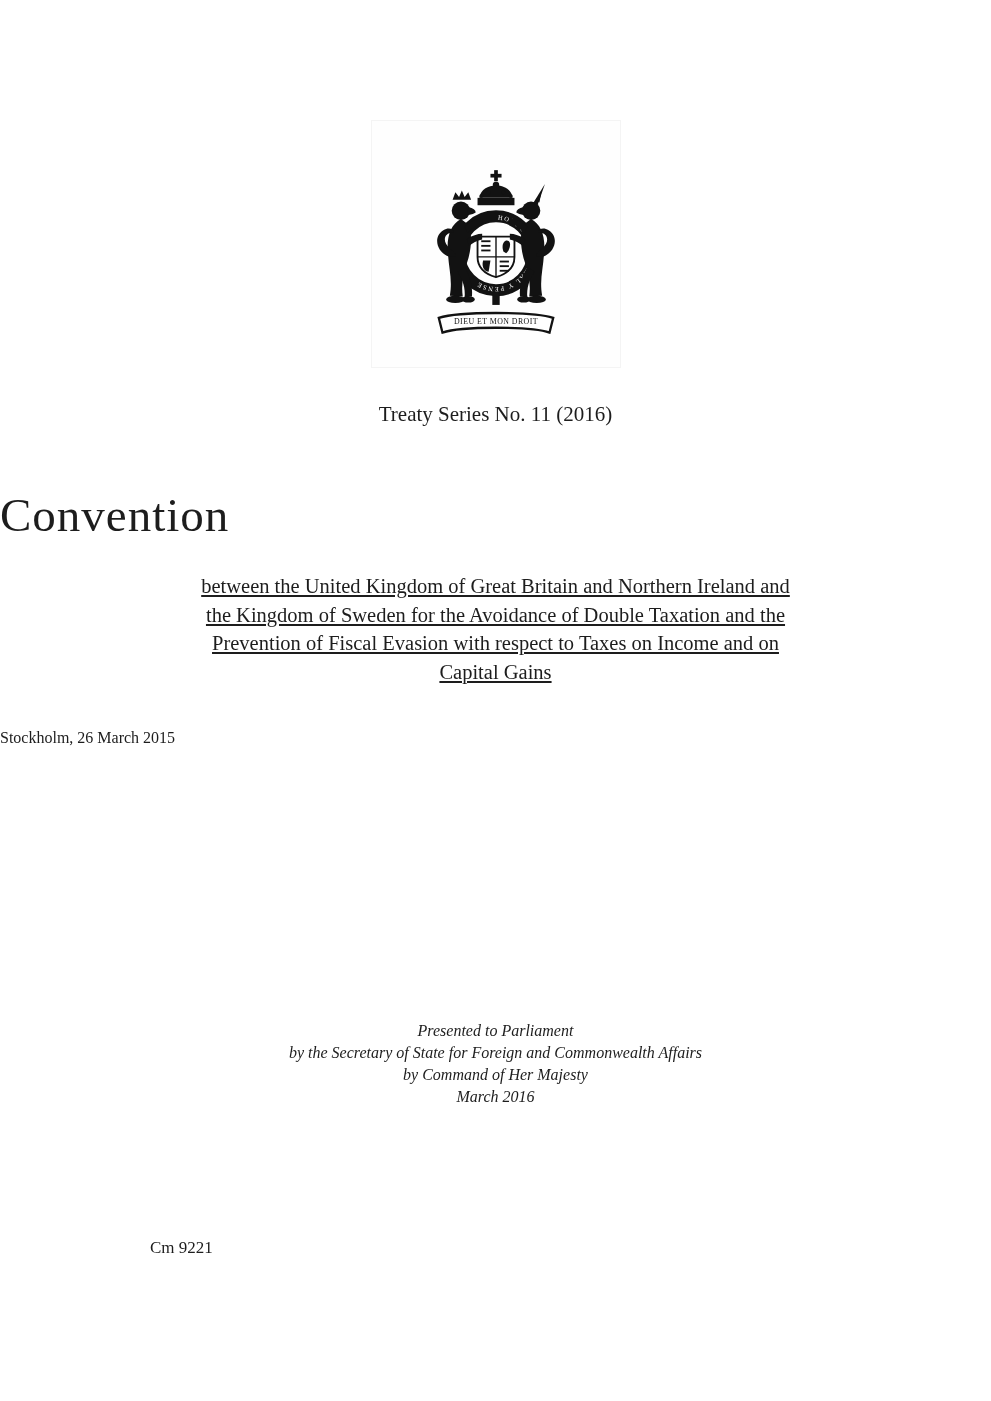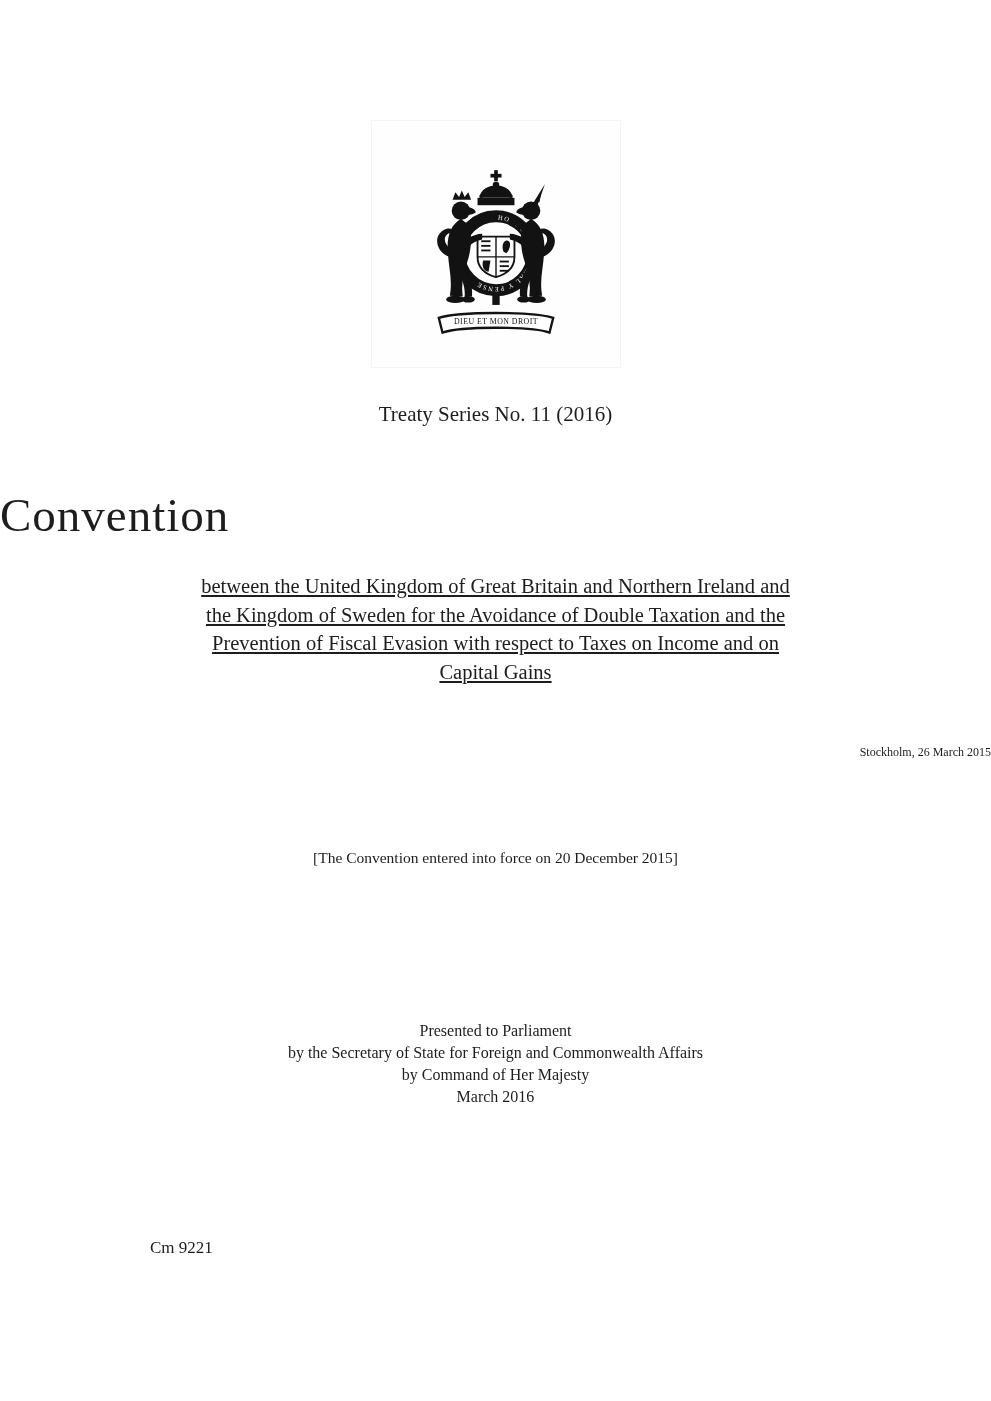--- a/index.html
+++ b/index.html
@@ -36,32 +36,33 @@
     font-size: 47px; font-weight: 400;
     letter-spacing: 1px; margin: 0;
   }
   .subtitle {
     position: absolute; top: 572px; left: 0;
     width: 100%; text-align: center;
     font-size: 20.5px; line-height: 28.5px; text-decoration: underline;
   }
   .subtitle div { white-space: nowrap; }
   .place-date {
-    position: absolute; top: 745px; left: 0;
-    width: 100%; text-align: right;
-    font-size: 12px;
+    position: absolute; top: 729px; left: 0;
+    width: 100%; text-align: left;
+    font-size: 16px;
   }
   .force {
     position: absolute; top: 849px; left: 0;
     width: 100%; text-align: center;
     font-size: 15.5px;
   }
   .presented {
     position: absolute; top: 1020px; left: 0;
     width: 100%; text-align: center;
+    font-style: italic;
     font-size: 16px; line-height: 22px;
   }
   .presented div { white-space: nowrap; }
   .cm {
     position: absolute; top: 1206px; left: 150px;
     font-size: 17px;
     margin-top: 32px;
   }
   .heraldry { fill: #121212; }
 </style>
@@ -146,21 +147,20 @@
 
   <div class="subtitle">
     <div>between the United Kingdom of Great Britain and Northern Ireland and</div>
     <div>the Kingdom of Sweden for the Avoidance of Double Taxation and the</div>
     <div>Prevention of Fiscal Evasion with respect to Taxes on Income and on</div>
     <div>Capital Gains</div>
   </div>
 
   <div class="place-date">Stockholm, 26 March 2015</div>
 
-  <div class="force">[The Convention entered into force on 20 December 2015]</div>
 
   <div class="presented">
     <div>Presented to Parliament</div>
     <div>by the Secretary of State for Foreign and Commonwealth Affairs</div>
     <div>by Command of Her Majesty</div>
     <div>March 2016</div>
   </div>
 
   <div class="cm">Cm 9221</div>
 

